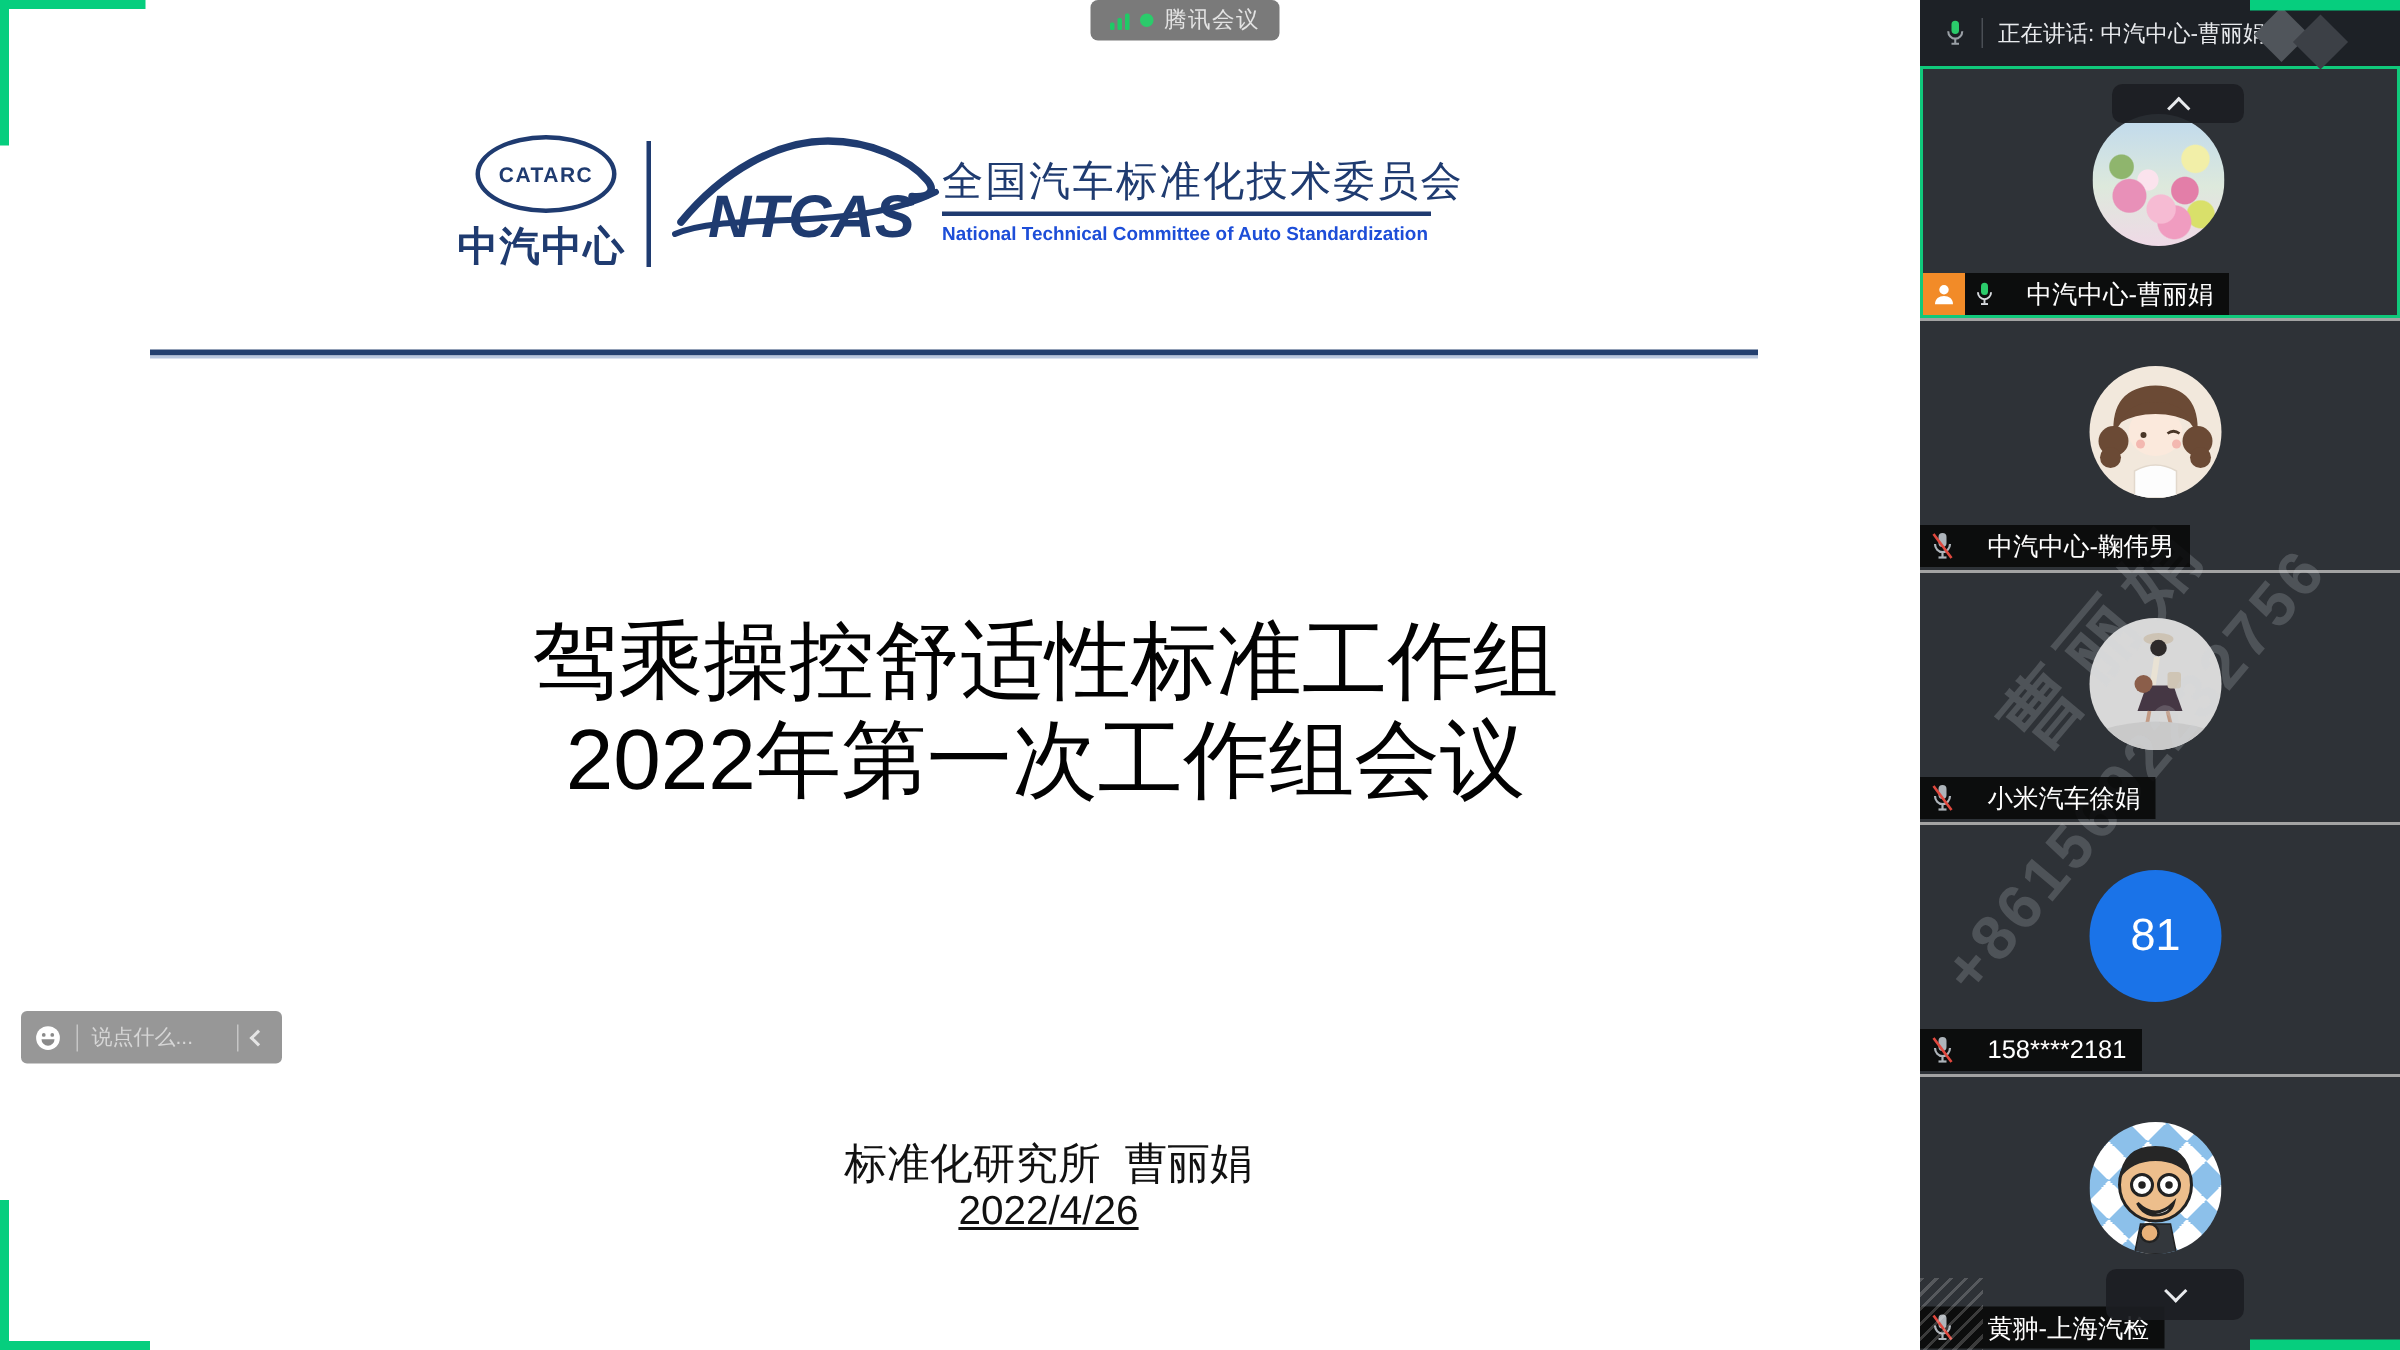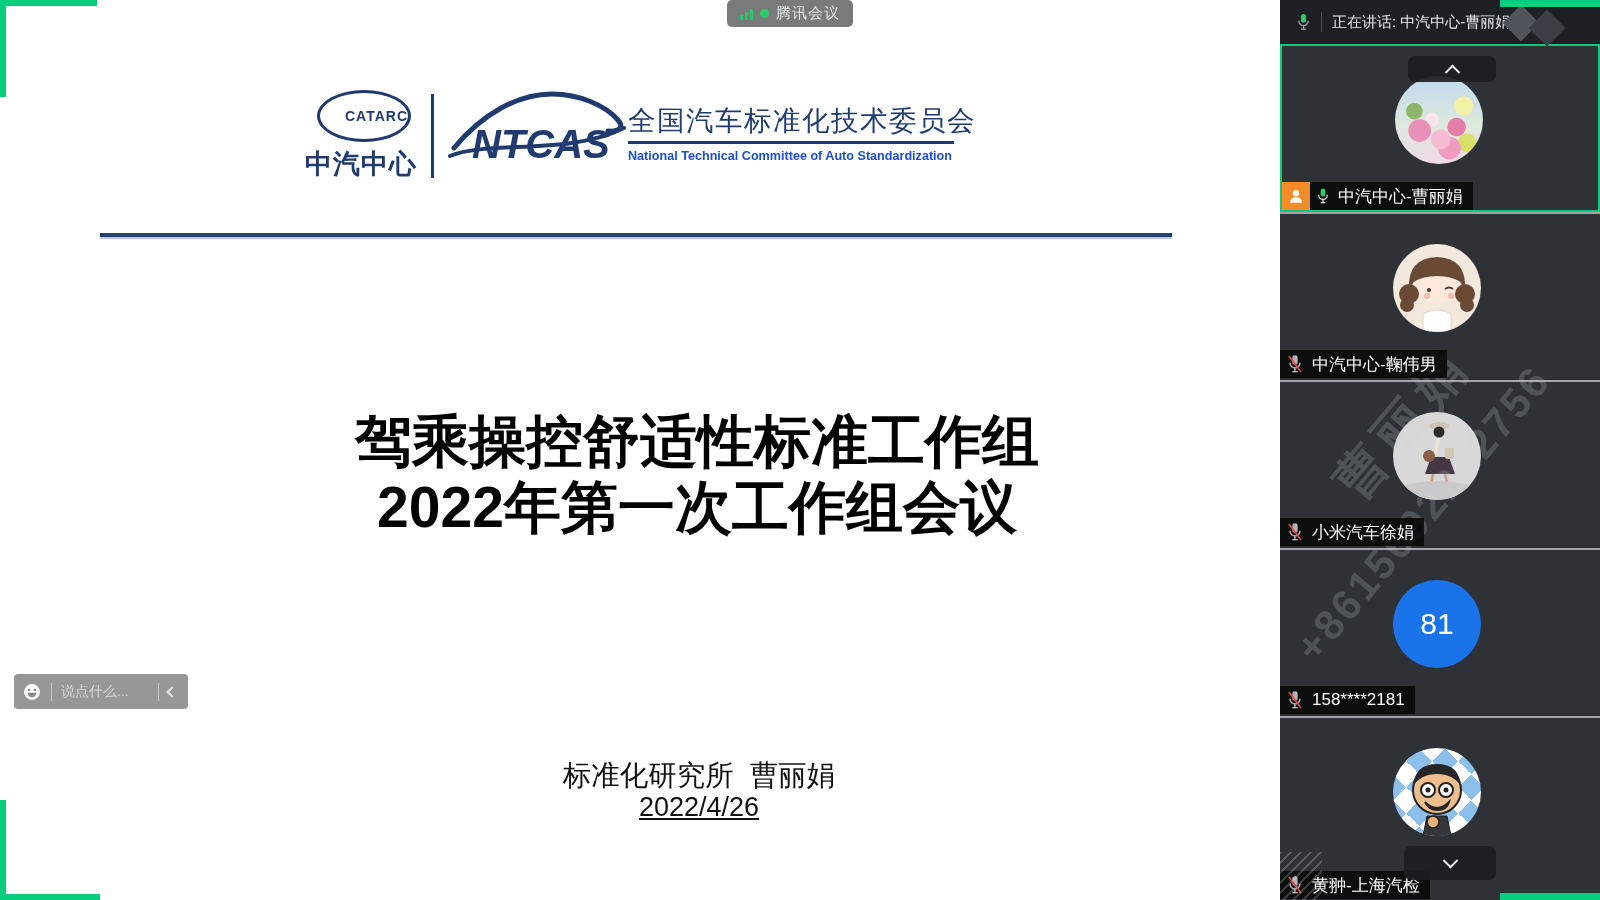--- a/index.html
+++ b/index.html
@@ -22,36 +22,36 @@
                display:flex; align-items:center; gap:7px; z-index:20; }
   .sig { display:flex; align-items:flex-end; gap:2px; height:12px; }
   .sig i { display:block; width:3px; background:#1FC966; border-radius:1px; }
   .sig i:nth-child(1){height:5px;} .sig i:nth-child(2){height:8px;} .sig i:nth-child(3){height:11px;}
   .gdot { width:9px; height:9px; border-radius:50%; background:#2BCB6B; }
   .pill-txt { color:#E3E3E3; font-size:15px; letter-spacing:1px; }
 
   
   .cat-oval { position:absolute; left:317px; top:90px; width:94px; height:52px;
               border:3.5px solid #1F3B70; border-radius:50%;
-              display:flex; align-items:center; justify-content:flex-end; }
+              display:flex; align-items:center; justify-content:center; }
   .cat-oval span { color:#1F3B70; font-size:14px; font-weight:800; letter-spacing:1px; }
   .cat-cn { position:absolute; left:305px; top:146px; width:118px; text-align:left;
             color:#1F3B70; font-size:27px; font-weight:700; letter-spacing:1px; }
   .logo-div { position:absolute; left:431px; top:94px; width:2.5px; height:84px; background:#1F3B70; }
   .ntcas { position:absolute; left:448px; top:86px; }
   .cmt-cn { position:absolute; left:628px; top:103px; color:#1F3B70; font-size:27.5px;
             font-weight:500; letter-spacing:1.5px; }
   .cmt-ul { position:absolute; left:628px; top:141px; width:326px; height:2.5px; background:#1F3B70; }
   .cmt-en { position:absolute; left:628px; top:149px; color:#1d4ed8; font-size:12.6px; font-weight:700; }
 
   .hr-navy  { position:absolute; left:100px; top:233px; width:1072px; height:4px; background:#24406F; }
   .hr-light { position:absolute; left:100px; top:237px; width:1072px; height:2px; background:#B9C7DE; }
 
   .title { position:absolute; left:97px; top:408px; width:1200px; text-align:center;
-           color:#020202; font-size:57px; font-weight:700; line-height:66px; }
+           color:#020202; font-size:57px; font-weight:400; line-height:66px; }
   .presenter { position:absolute; left:99px; top:757px; width:1200px; text-align:center;
                color:#111; font-size:28.5px; font-weight:500; white-space:pre; }
   .slide-date { position:absolute; left:99px; top:792px; width:1200px; text-align:center;
                 color:#111; font-size:27px;text-decoration:underline; }
 
   
   .chat { position:absolute; left:14px; top:674px; width:174px; height:35px;
           background:rgba(125,125,125,.8); border-radius:4px; z-index:20;
           display:flex; align-items:center; padding:0 8px; }
   .chat .sep { width:1px; height:18px; background:rgba(255,255,255,.45); margin:0 9px; }
@@ -89,21 +89,21 @@
   .av-cream { background:#F2E8DC; }
   .av-gray  { background:#D8D8D8; }
   .av-blue  { background:#1A73E8; display:flex; align-items:center; justify-content:center; }
   .av-blue span { color:#fff; font-size:30px; }
   .av-check { background:conic-gradient(from 45deg,#8CC0EA 0 25%,#fff 0 50%,#8CC0EA 0 75%,#fff 0) 0 0/26px 26px; }
 
   .lbl { position:absolute; left:0; bottom:2px; display:flex; align-items:stretch;
          height:28px; z-index:6; }
   .tile.speaking .lbl { bottom:0; }
   .host-badge { width:28px; background:#F28B28; display:flex; align-items:center; justify-content:center; }
-  .lbl-body { display:flex; align-items:center; gap:8px; background:rgba(8,8,8,.88);
+  .lbl-body { display:flex; align-items:center; gap:21px; background:rgba(8,8,8,.88);
               padding:0 10px 0 6px; color:#fff; font-size:17px; white-space:nowrap;text-align:right; }
 
   .scroll-btn { position:absolute; background:rgba(28,30,34,.93); border-radius:7px;
                 display:flex; align-items:center; justify-content:center; }
   .scroll-up   { left:128px; top:56px;  width:88px; height:26px; z-index:4; }
   .scroll-down { left:124px; top:846px; width:92px; height:34px; z-index:7; }
   .chev-up { width:11px; height:11px; border-left:2.5px solid #E8EAED; border-top:2.5px solid #E8EAED;
              transform:rotate(45deg) translate(2px,2px); }
   .chev-down { width:11px; height:11px; border-right:2.5px solid #E8EAED; border-bottom:2.5px solid #E8EAED;
                transform:rotate(45deg) translate(-2px,-2px); }

